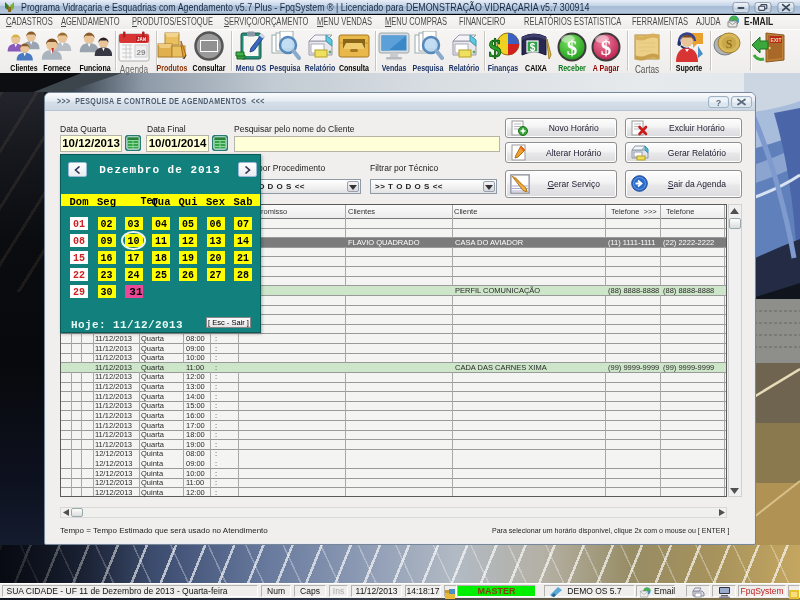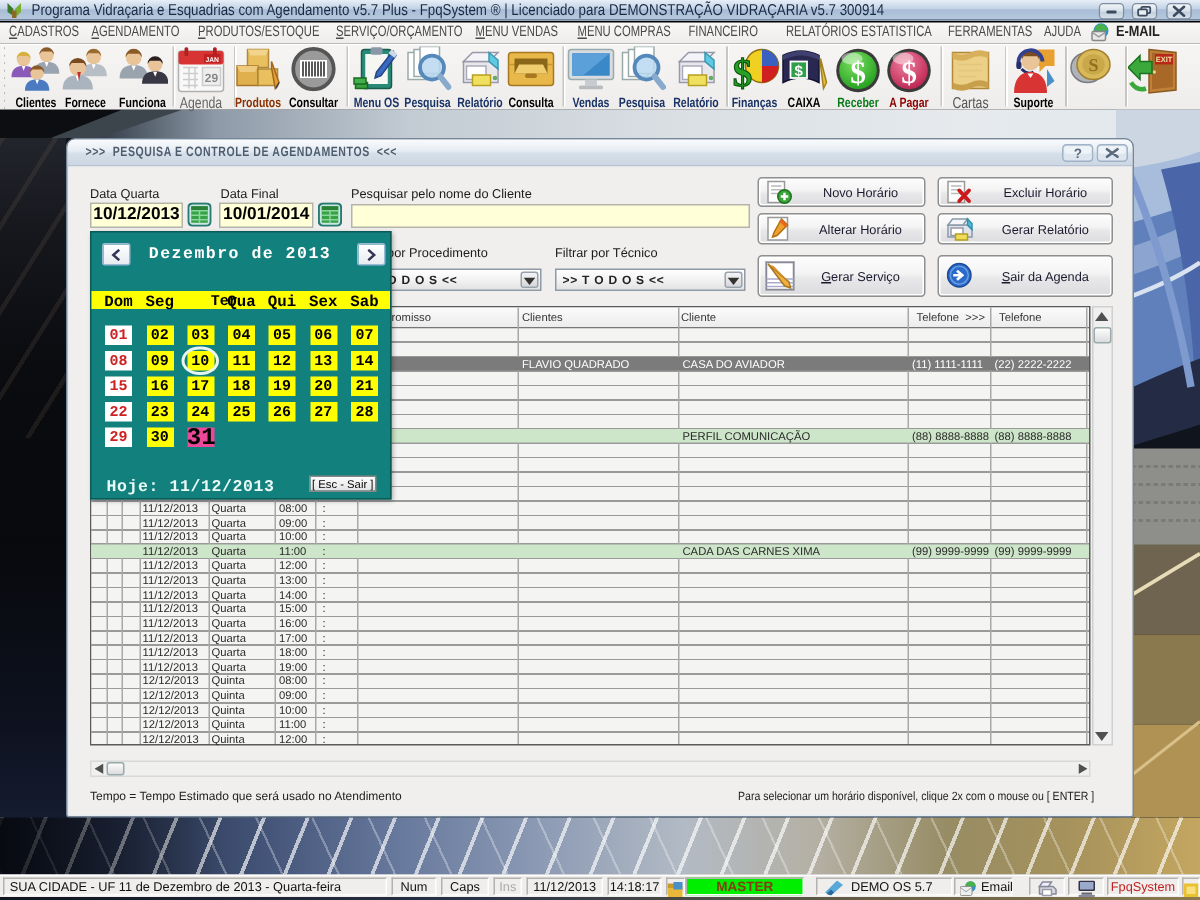--- a/index.html
+++ b/index.html
@@ -628,21 +628,21 @@
 <div style="position:absolute;left:234px;top:250.5px;width:18px;height:13.5px;background:#ffff00;text-align:center;font-size:10px;color:#000;line-height:13.5px;"><span class="mono">21</span></div>
 <div style="position:absolute;left:70px;top:267.5px;width:18px;height:13.5px;background:#fff;text-align:center;font-size:10px;color:#cc2222;line-height:13.5px;"><span class="mono">22</span></div>
 <div style="position:absolute;left:97.5px;top:267.5px;width:18px;height:13.5px;background:#ffff00;text-align:center;font-size:10px;color:#000;line-height:13.5px;"><span class="mono">23</span></div>
 <div style="position:absolute;left:124.5px;top:267.5px;width:18px;height:13.5px;background:#ffff00;text-align:center;font-size:10px;color:#000;line-height:13.5px;"><span class="mono">24</span></div>
 <div style="position:absolute;left:152px;top:267.5px;width:18px;height:13.5px;background:#ffff00;text-align:center;font-size:10px;color:#000;line-height:13.5px;"><span class="mono">25</span></div>
 <div style="position:absolute;left:179px;top:267.5px;width:18px;height:13.5px;background:#ffff00;text-align:center;font-size:10px;color:#000;line-height:13.5px;"><span class="mono">26</span></div>
 <div style="position:absolute;left:206.5px;top:267.5px;width:18px;height:13.5px;background:#ffff00;text-align:center;font-size:10px;color:#000;line-height:13.5px;"><span class="mono">27</span></div>
 <div style="position:absolute;left:234px;top:267.5px;width:18px;height:13.5px;background:#ffff00;text-align:center;font-size:10px;color:#000;line-height:13.5px;"><span class="mono">28</span></div>
 <div style="position:absolute;left:70px;top:284.5px;width:18px;height:13.5px;background:#fff;text-align:center;font-size:10px;color:#cc2222;line-height:13.5px;"><span class="mono">29</span></div>
 <div style="position:absolute;left:97.5px;top:284.5px;width:18px;height:13.5px;background:#ffff00;text-align:center;font-size:10px;color:#000;line-height:13.5px;"><span class="mono">30</span></div>
-<div style="position:absolute;left:124.5px;top:284.5px;width:18px;height:13.5px;background:#ec4899;text-align:right;font-size:16px;color:#000;line-height:13.5px;"><span class="mono">31</span></div>
+<div style="position:absolute;left:124.5px;top:284.5px;width:18px;height:13.5px;background:#ec4899;text-align:right;font-size:11px;color:#000;line-height:13.5px;"><span class="mono">31</span></div>
 <div style="position:absolute;left:71px;top:318px;font-size:11px;letter-spacing:0.4px;color:#eafaf6;"><span class="mono">Hoje: 11/12/2013</span></div>
 <div style="position:absolute;left:206px;top:316.5px;width:45px;height:11.5px;background:linear-gradient(180deg,#fcfcfc,#e4e4e6);border:1px solid #888;text-align:center;font-size:7.5px;color:#000;line-height:10px;">[ Esc - Sair ]</div>
 <div style="position:absolute;left:0px;top:583px;width:800px;height:15px;background:#efeeec;border-top:1px solid #fff;"></div>
 <div style="position:absolute;left:1.5px;top:584.5px;width:256px;height:12.5px;border:1px solid #b4b2ae;border-right-color:#fdfdfd;border-bottom-color:#fdfdfd;background:#efeeec;">
     <div style="padding-left:4px;font-size:8.5px;color:#111;line-height:11px;white-space:nowrap;">SUA CIDADE - UF 11 de Dezembro de 2013 - Quarta-feira</div>
   </div>
 <div style="position:absolute;left:261px;top:584.5px;width:30px;height:12.5px;border:1px solid #b4b2ae;border-right-color:#fdfdfd;border-bottom-color:#fdfdfd;background:#efeeec;">
     <div style="text-align:center;font-size:8.5px;color:#111;line-height:11px;white-space:nowrap;">Num</div>
   </div>
 <div style="position:absolute;left:294px;top:584.5px;width:32px;height:12.5px;border:1px solid #b4b2ae;border-right-color:#fdfdfd;border-bottom-color:#fdfdfd;background:#efeeec;">

